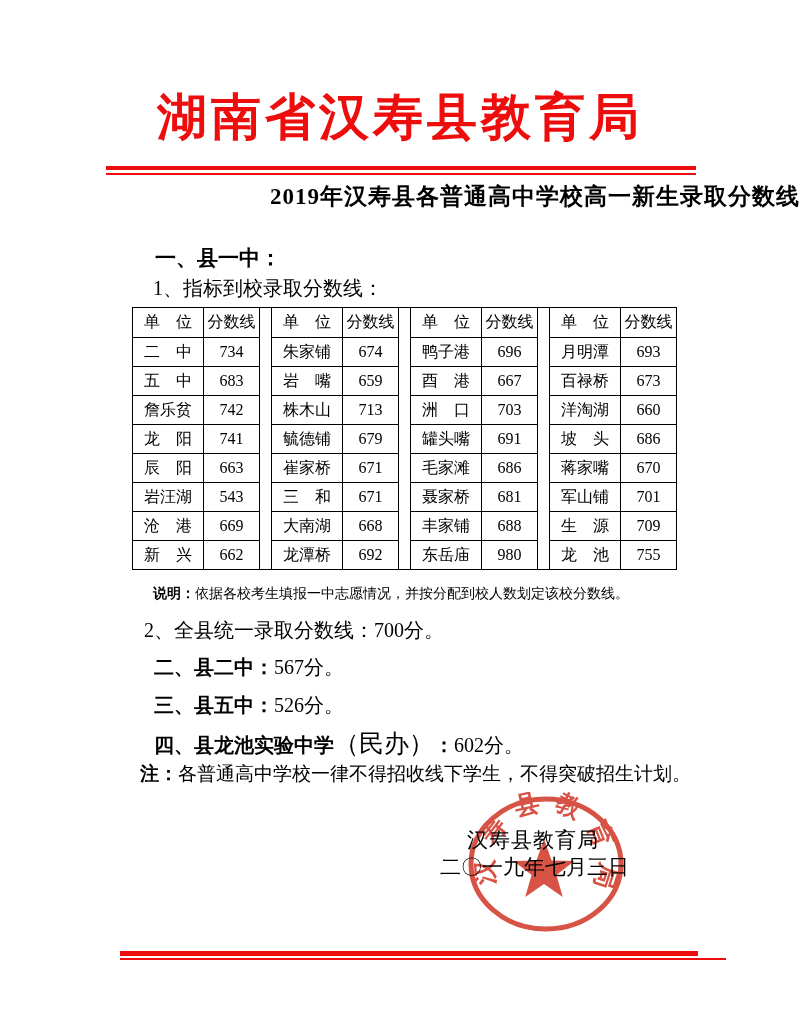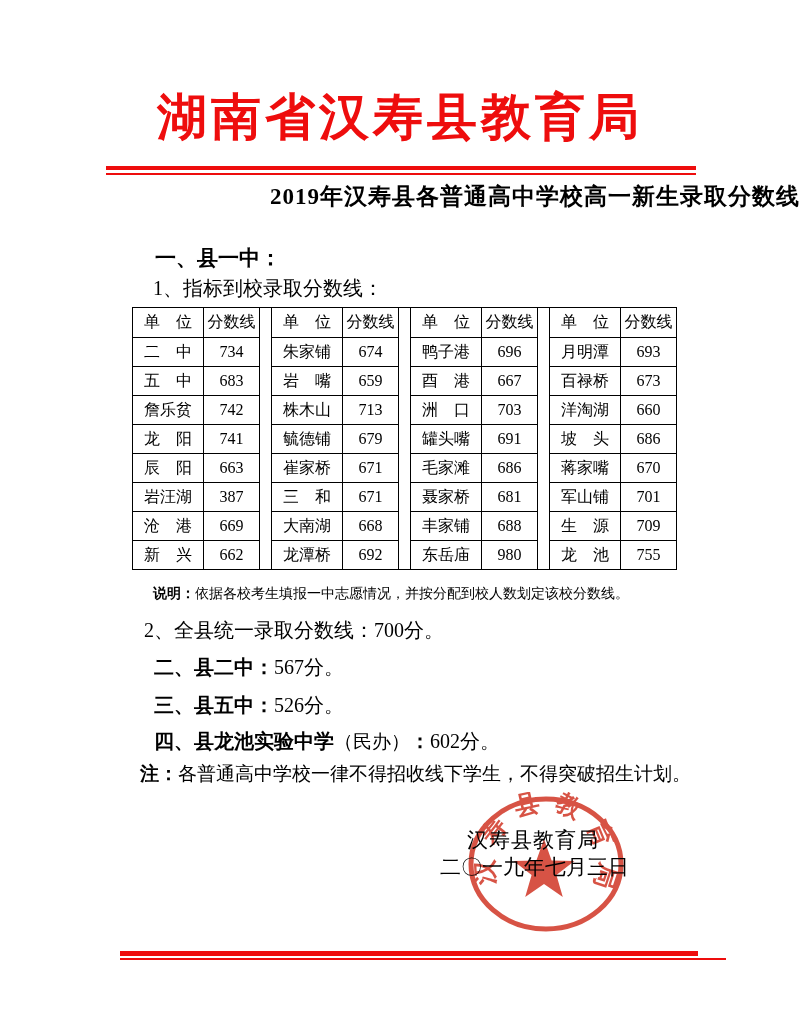--- a/index.html
+++ b/index.html
@@ -52,21 +52,21 @@
   .note1 { left:153px; top:585px; font-size:14px; }
   .note1 .lbl { font-family:"Liberation Sans", sans-serif; font-weight:bold; }
 
   .bodyline { font-size:20px; }
   .line-s2  { left:144px; top:619px; }
   .line-c2  { left:154px; top:656px; }
   .line-c5  { left:154px; top:694px; }
   .line-c4  { left:154px; top:730px; }
   .bodyline .lbl { font-family:"Liberation Sans", sans-serif; font-weight:bold;text-align:right; }
   .bodyline .val { font-family:"Liberation Serif", serif; font-weight:normal; }
-  .paren { font-size:19px; }
+  .paren { font-size:25px; }
 
   .note2 { left:140px; top:763px; font-size:19px; }
   .note2 .lbl { font-family:"Liberation Sans", sans-serif; font-weight:bold; }
 
   .sig-org  { left:467px; top:828px; font-size:21px; letter-spacing:1px; z-index:3; }
   .sig-date { left:440px; top:855px; font-size:21px; z-index:3;font-family:Liberation Serif, serif; }
 
   .stamp { position:absolute; left:462px; top:792px; width:168px; height:146px;
            color:var(--stamp); opacity:.87; z-index:2; }
   .stamp text { font-family:"Liberation Sans", sans-serif; font-weight:bold; }
@@ -177,21 +177,21 @@
           <td class="score">671</td>
           <td class="sep"></td>
           <td class="unit">毛家滩</td>
           <td class="score">686</td>
           <td class="sep"></td>
           <td class="unit">蒋家嘴</td>
           <td class="score">670</td>
         </tr>
         <tr class="data-row">
           <td class="unit">岩汪湖</td>
-          <td class="score">387</td>
+          <td class="score">543</td>
           <td class="sep"></td>
           <td class="unit">三　和</td>
           <td class="score">671</td>
           <td class="sep"></td>
           <td class="unit">聂家桥</td>
           <td class="score">681</td>
           <td class="sep"></td>
           <td class="unit">军山铺</td>
           <td class="score">701</td>
         </tr>

